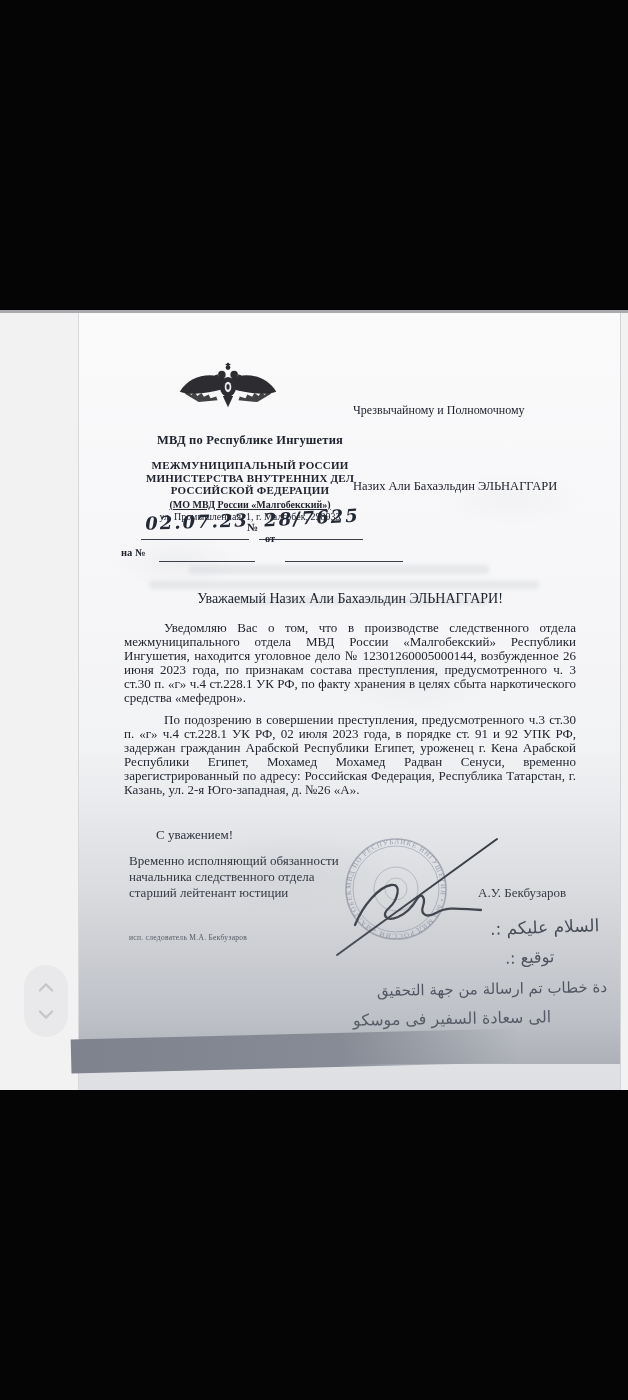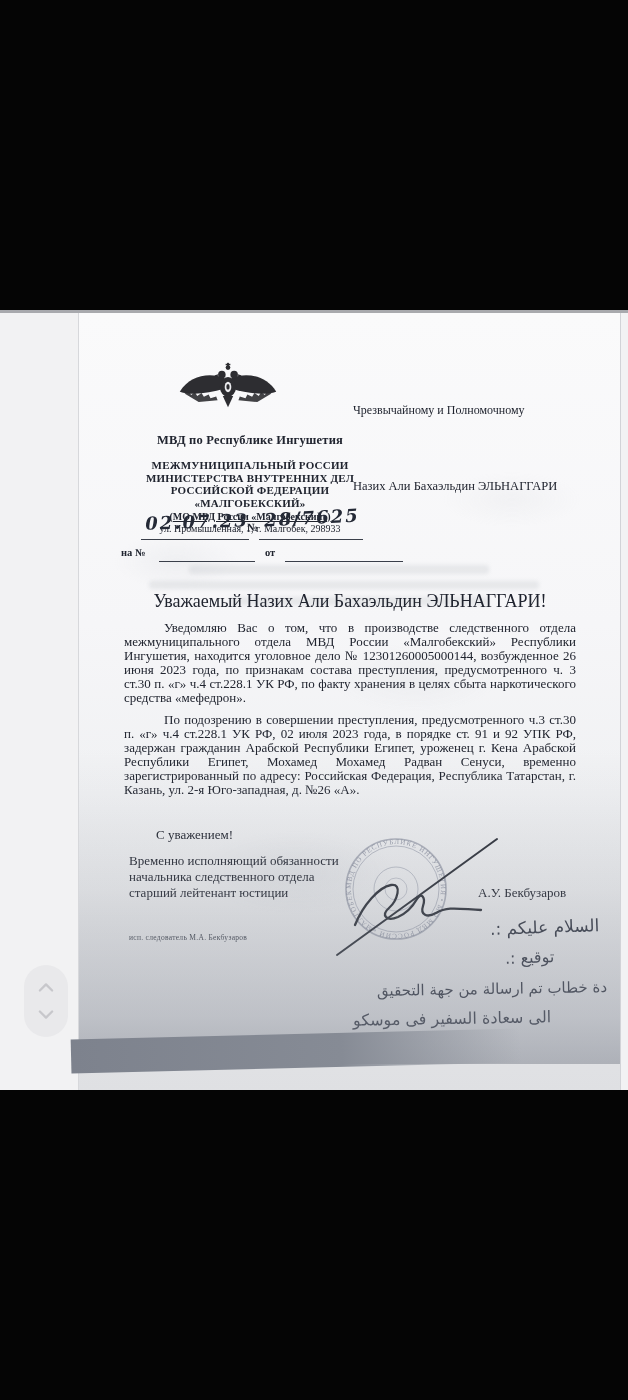--- a/index.html
+++ b/index.html
@@ -43,21 +43,21 @@
   .hw-num{left:178px;top:194px;width:110px;font-size:18px;text-align:center;transform:rotate(-3deg);}
   .uline{border-bottom:1.6px solid #3a3f4a;height:0;}
   .no-sign{left:168px;top:208px;font-size:11px;font-weight:bold;}
   .ref-label{font-size:10.5px;font-weight:bold;}
 
   .lh-right{position:absolute;left:274px;top:90px;width:252px;}
   .addressee{font-size:12px;line-height:15px;font-weight:500;}
   .addressee-name{position:absolute;left:274px;top:142px;width:260px;font-size:12.5px;font-weight:500;margin-top:24px;}
   .emb-address{position:absolute;left:274px;top:203px;width:252px;font-size:10.5px;line-height:13.5px;}
 
-  .salutation{position:absolute;left:37px;top:278px;width:468px;text-align:center;font-size:18px;}
+  .salutation{position:absolute;left:37px;top:278px;width:468px;text-align:center;font-size:14px;}
   .bodytext{position:absolute;left:37px;top:300px;width:468px;font-size:13px;line-height:14px;
             text-align:justify;}
   .bodytext p{margin:8px;text-indent:40px;}
 
   .closing{position:absolute;left:77px;top:514px;font-size:13px;}
   .signer-pos{position:absolute;left:50px;top:540px;width:230px;font-size:13px;line-height:16px;}
   .signer-name{position:absolute;left:399px;top:572px;font-size:13px;font-weight:500;}
   .executor{position:absolute;left:50px;top:620px;font-size:7.5px;color:#3a3f4a;letter-spacing:.3px;}
 
   .stamp-svg{position:absolute;left:247px;top:506px;}
@@ -107,35 +107,34 @@
         <ellipse cx="110" cy="52" rx="7" ry="11" fill="#ededf0"></ellipse>
         <ellipse cx="110" cy="52" rx="3.5" ry="6" fill="#2d2d31"></ellipse>
       </svg>
 
       <div class="lh-left">
         <div class="agency">МВД по Республике Ингушетия</div>
         <div class="org">
           <div>МЕЖМУНИЦИПАЛЬНЫЙ РОССИИ</div>
           <div>МИНИСТЕРСТВА ВНУТРЕННИХ ДЕЛ</div>
           <div>РОССИЙСКОЙ ФЕДЕРАЦИИ</div>
-          <div>«МАЛГОБЕКСКИЙ»</div>
         </div>
         <div class="org-sub">(МО МВД России «Малгобекский»)</div>
         <div class="org-addr">ул. Промышленная, 1, г. Малгобек, 298933</div>
       </div>
 
       <div class="abs hw hw-date">02.07.23</div>
       <div class="abs uline" style="left:62px;top:226px;width:108px;"></div>
       <div class="abs no-sign">№</div>
       <div class="abs hw hw-num">28/7625</div>
       <div class="abs uline" style="left:180px;top:226px;width:104px;"></div>
 
       <div class="abs ref-label" style="left:42px;top:234px;">на №</div>
       <div class="abs uline" style="left:80px;top:248px;width:96px;"></div>
-      <div class="abs ref-label" style="left:186px;top:234px;">от</div>
+      <div class="abs ref-label" style="left:186px;top:220px;">от</div>
       <div class="abs uline" style="left:206px;top:248px;width:118px;"></div>
 
       <div class="lh-right addressee">
         <div>Чрезвычайному и Полномочному</div>
       </div>
       <div class="addressee-name">Назих Али Бахаэльдин ЭЛЬНАГГАРИ</div>
 
       <div class="ghost" style="left:110px;top:252px;width:300px;height:9px;"></div>
       <div class="ghost" style="left:70px;top:268px;width:390px;height:8px;"></div>
       <div class="ghost" style="left:150px;top:284px;width:260px;height:8px;"></div>

